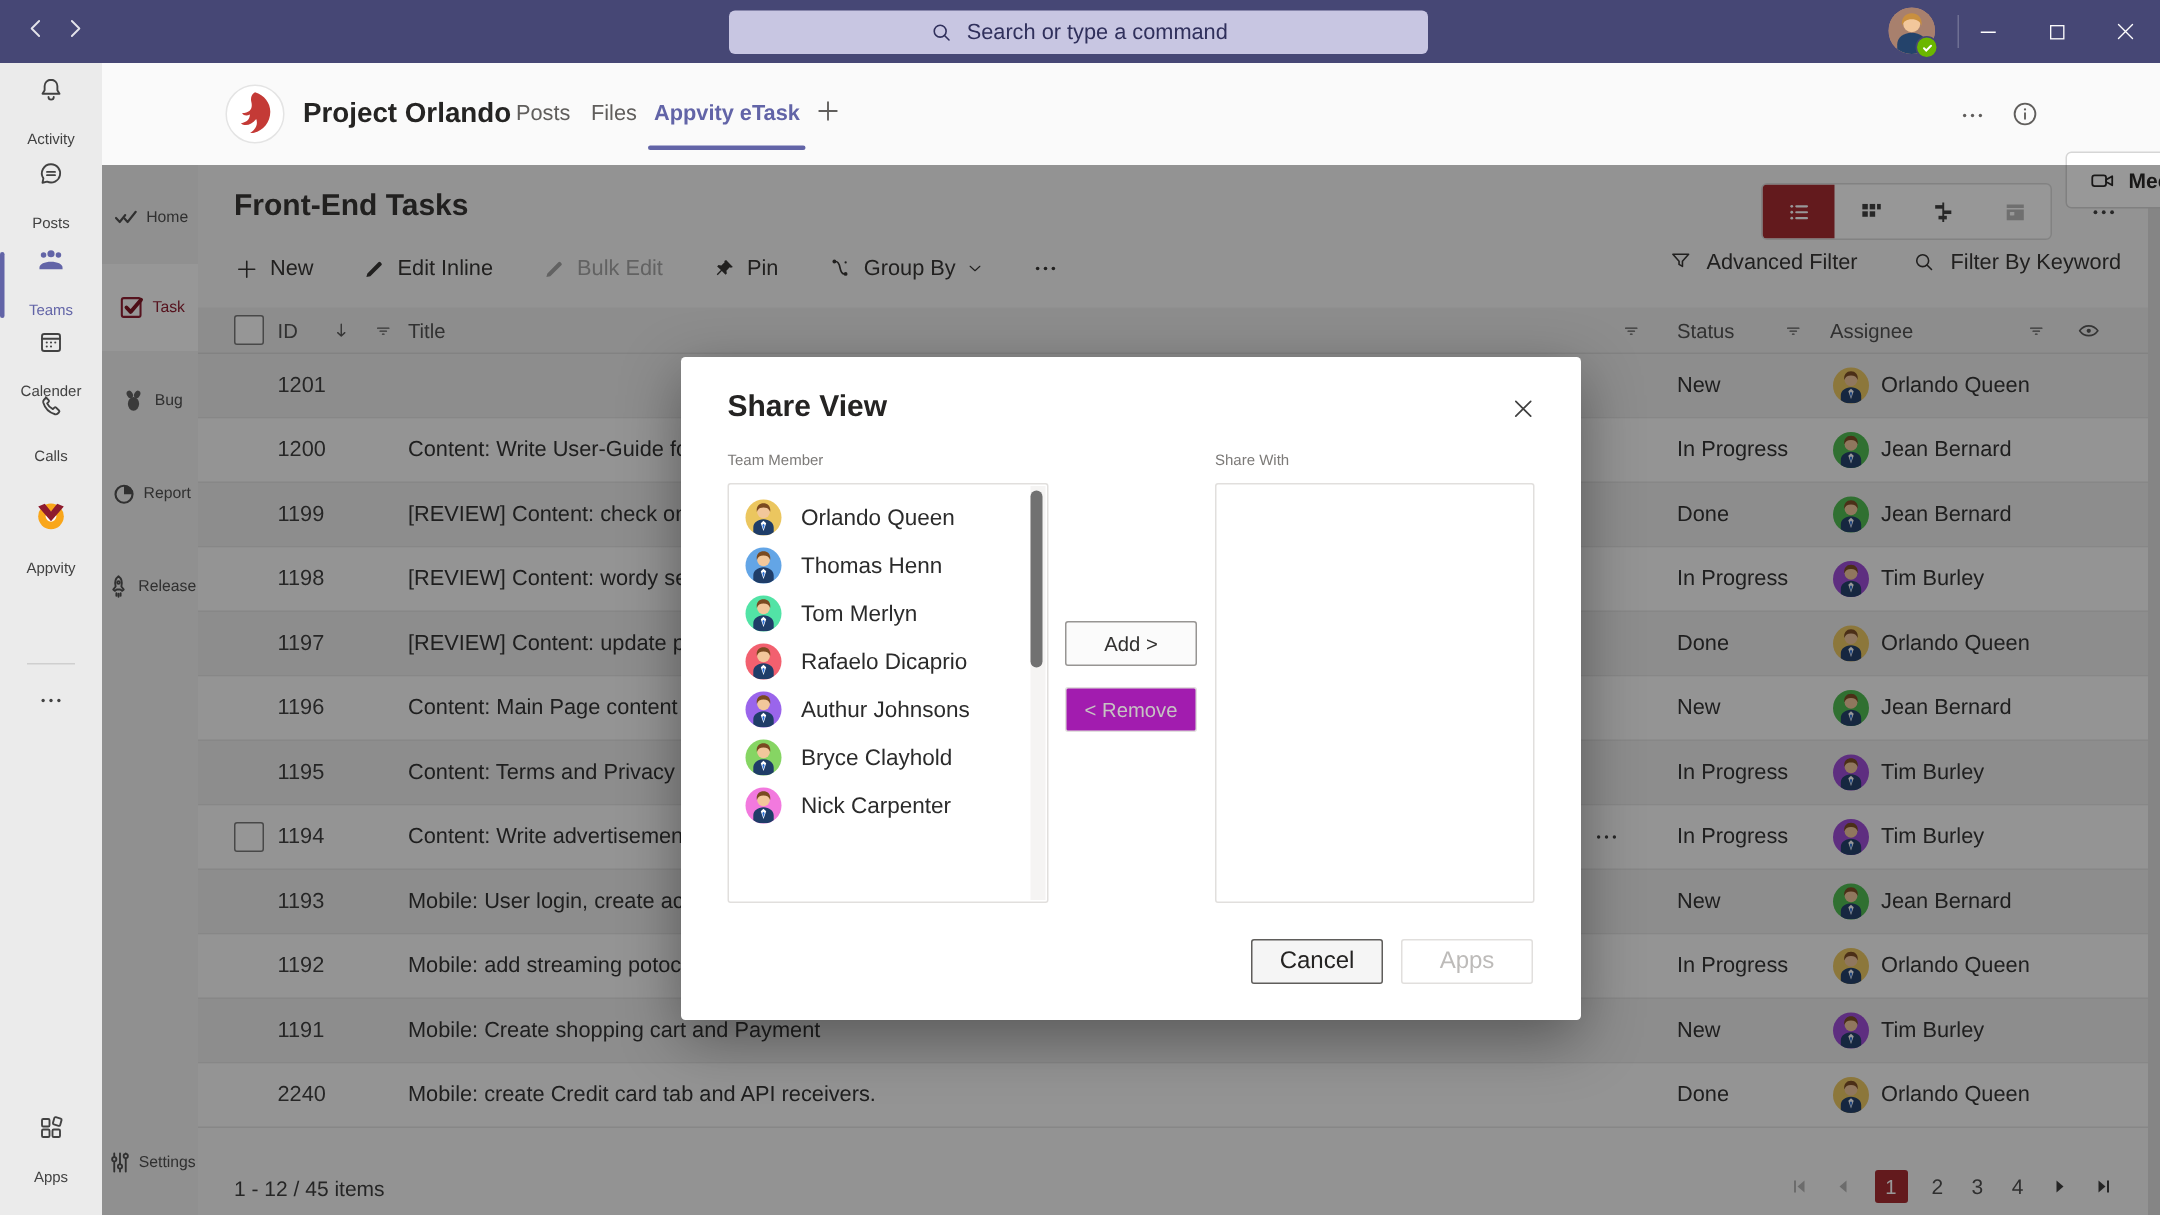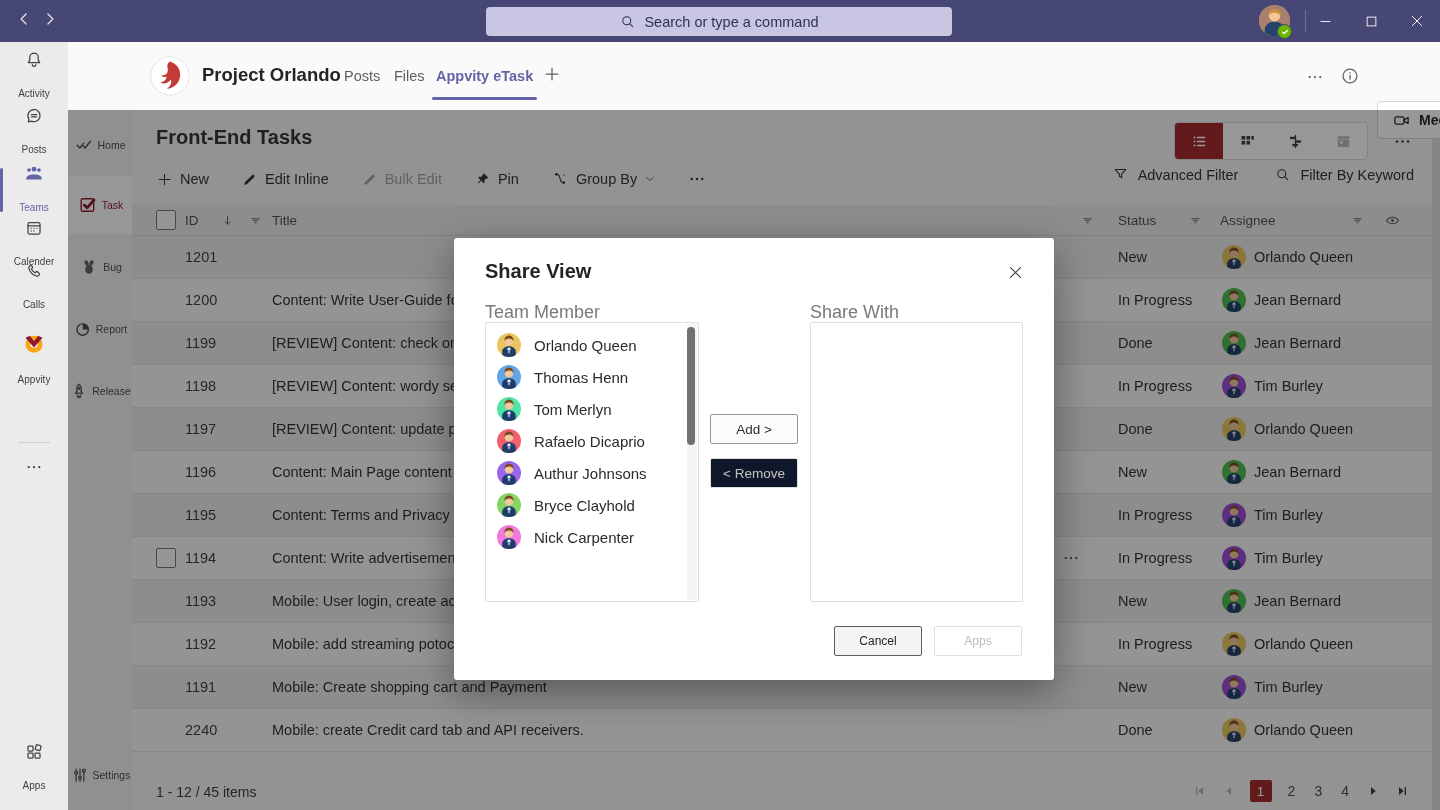--- a/index.html
+++ b/index.html
@@ -88,33 +88,33 @@
     display:flex;align-items:center;justify-content:center;cursor:pointer}
 
   
   #dim{position:absolute;left:68px;top:110px;width:1372px;height:700px;background:rgba(10,10,10,0.42);z-index:40}
 
   
   #modal{position:absolute;left:454px;top:238px;width:600px;height:442px;background:#fff;border-radius:3px;
     box-shadow:0 12px 40px rgba(0,0,0,.38);z-index:50}
   #m-title{position:absolute;left:31px;top:22px;font-size:20px;font-weight:600;color:#252423}
   #m-close{position:absolute;right:27px;top:22px;width:24px;height:24px;display:flex;align-items:center;justify-content:center;color:#424242;cursor:pointer}
-  .m-label{position:absolute;top:64px;font-size:18px;color:#7c7a78}
+  .m-label{position:absolute;top:64px;font-size:10px;color:#7c7a78}
   #m-list{position:absolute;left:31px;top:84px;width:212px;height:278px;border:1px solid #e1dfdd;border-radius:2px;background:#fff;overflow:hidden}
   #m-sb{position:absolute;right:1px;top:1px;bottom:1px;width:10px;background:#f5f4f3}
   #m-thumb{position:absolute;right:2px;top:3px;width:8px;height:118px;background:#717171;border-radius:4px;cursor:pointer}
   .mem{height:32px;display:flex;align-items:center;gap:13px;padding-left:11px;cursor:pointer}
   .mem .mname{font-size:15px;color:#2b2b2b;white-space:nowrap}
   #m-list-inner{padding-top:6px}
   .midbtn{position:absolute;left:256px;width:88px;height:30px;border-radius:2px;font-size:13.5px;
     display:flex;align-items:center;justify-content:center;cursor:pointer;box-sizing:border-box}
   #m-add{top:176px;background:#fbfbfb;border:1px solid #979593;color:#323130}
-  #m-remove{top:220px;background:#0f172a;border:1px solid #e1dfdd;color:#c6c4c2;cursor:default}
+  #m-remove{top:220px;background:#a21caf;border:1px solid #e1dfdd;color:#c6c4c2;cursor:default}
   #m-share{position:absolute;left:356px;top:84px;width:211px;height:278px;border:1px solid #e1dfdd;border-radius:2px;background:#fff}
-  .botbtn{position:absolute;top:388px;width:88px;height:30px;border-radius:2px;font-size:12px;
+  .botbtn{position:absolute;top:388px;width:88px;height:30px;border-radius:2px;font-size:16px;
     display:flex;align-items:center;justify-content:center;cursor:pointer;box-sizing:border-box}
   #m-cancel{left:380px;background:#f5f5f5;border:1.5px solid #5f5d5b;color:#252423}
   #m-save{left:480px;background:#fff;border:1px solid #e1dfdd;color:#bdbbb9;cursor:default}
 </style>
 </head>
 <body>
 
 <div id="titlebar">
   <div class="navarrow" style="left:14px">
     <svg class="ic" viewBox="0 0 24 24">

